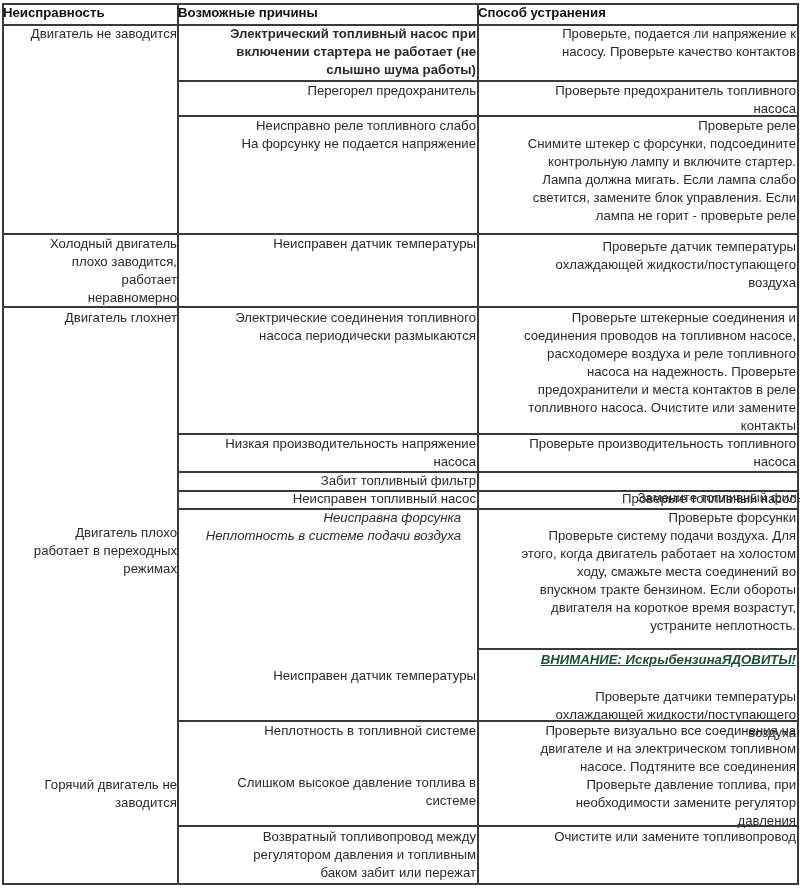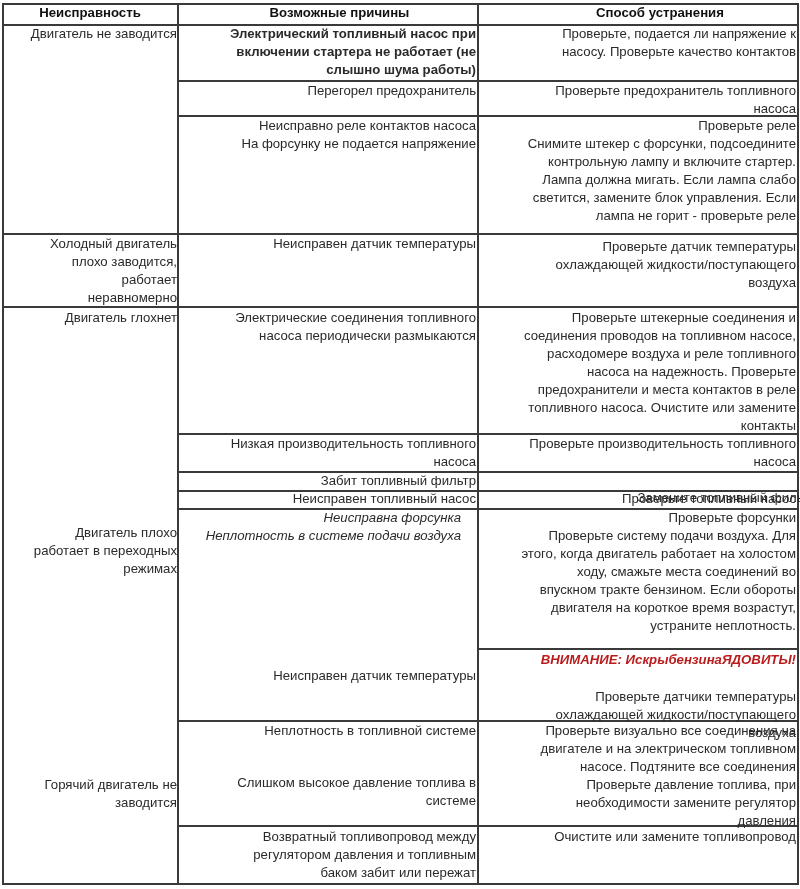--- a/index.html
+++ b/index.html
@@ -1,38 +1,38 @@
 <!DOCTYPE html>
 <html><head>
 <meta charset="utf-8">
 <style>
   html, body { margin: 0; padding: 0; background: #ffffff; }
   body { width: 800px; height: 889px; position: relative; overflow: hidden;
          font-family: "Liberation Sans", sans-serif; color: #2a2a2a; font-size: 13.2px; }
   .hl { position: absolute; height: 1.5px; background: #3a3a3a; }
   .vl { position: absolute; width: 1.5px; background: #3a3a3a; }
   .cell { position: absolute; line-height: 18px; white-space: pre-line; text-align: right; }
-  .hdr { font-weight: bold; text-align: center; color: #111; }
-  .bold-it { font-weight: bold; font-style: italic; color: #b91c1c; }
+  .hdr { font-weight: bold; text-align: left; color: #111; }
+  .bold-it { font-weight: bold; font-style: italic; color: #14532d; text-decoration: underline; }
 </style>
 </head>
 <body>
 
 <div>
 
   <div class="hl" style="left:2px;top:3px;width:797px;"></div>
   <div class="hl" style="left:2px;top:883px;width:797px;height:2px;"></div>
   <div class="vl" style="left:2px;top:3px;height:881px;"></div>
   <div class="vl" style="left:177px;top:3px;height:881px;"></div>
   <div class="vl" style="left:477px;top:3px;height:881px;"></div>
   <div class="vl" style="left:797px;top:3px;height:881px;"></div>
 
   <div class="hl" style="left:2px;top:24px;width:797px;"></div>
   <div class="cell hdr" style="left:3px;top:4px;width:174px;">Неисправность</div>
-  <div class="cell hdr" style="left:178px;top:4px;width:299px;margin-left:12px;">Возможные причины</div>
+  <div class="cell hdr" style="left:178px;top:4px;width:299px;">Возможные причины</div>
   <div class="cell hdr" style="left:478px;top:4px;width:364px;">Способ устранения</div>
 
   <div class="hl" style="left:2px;top:233px;width:797px;"></div>
   <div class="hl" style="left:2px;top:306px;width:797px;"></div>
 
   <div class="hl" style="left:177px;top:80px;width:622px;"></div>
   <div class="hl" style="left:177px;top:115px;width:622px;"></div>
   <div class="hl" style="left:177px;top:433px;width:622px;"></div>
   <div class="hl" style="left:177px;top:471px;width:622px;"></div>
   <div class="hl" style="left:177px;top:490px;width:622px;"></div>
@@ -50,26 +50,26 @@
   <div class="cell" style="left:5px;top:524px;width:172px;">Двигатель плохо
 работает в переходных
 режимах</div>
   <div class="cell" style="left:5px;top:776px;width:172px;"> Горячий двигатель не
 заводится</div>
 
   <div class="cell" style="left:182px;top:25px;width:294px;font-weight:bold;">Электрический топливный насос при
 включении стартера не работает (не
 слышно шума работы)</div>
   <div class="cell" style="left:182px;top:82px;width:294px;">Перегорел предохранитель</div>
-  <div class="cell" style="left:182px;top:117px;width:294px;">Неисправно реле контактов насоса
+  <div class="cell" style="left:182px;top:117px;width:294px;">Неисправно реле топливного слабо
 На форсунку не подается напряжение</div>
   <div class="cell" style="left:182px;top:235px;width:294px;">Неисправен датчик температуры</div>
   <div class="cell" style="left:182px;top:309px;width:294px;">Электрические соединения топливного
 насоса периодически размыкаются</div>
-  <div class="cell" style="left:182px;top:435px;width:294px;">Низкая производительность топливного
+  <div class="cell" style="left:182px;top:435px;width:294px;">Низкая производительность напряжение
 насоса</div>
   <div class="cell" style="left:182px;top:472px;width:294px;">Забит топливный фильтр</div>
   <div class="cell" style="left:182px;top:490px;width:294px;">Неисправен топливный насос</div>
   <div class="cell" style="left:167px;top:509px;width:294px;font-style:italic;">Неисправна форсунка
 Неплотность в системе подачи воздуха</div>
   <div class="cell" style="left:182px;top:667px;width:294px;">Неисправен датчик температуры</div>
   <div class="cell" style="left:182px;top:722px;width:294px;">Неплотность в топливной системе</div>
   <div class="cell" style="left:182px;top:774px;width:294px;">Слишком высокое давление топлива в
 системе</div>
   <div class="cell" style="left:182px;top:828px;width:294px;"> Возвратный топливопровод между

